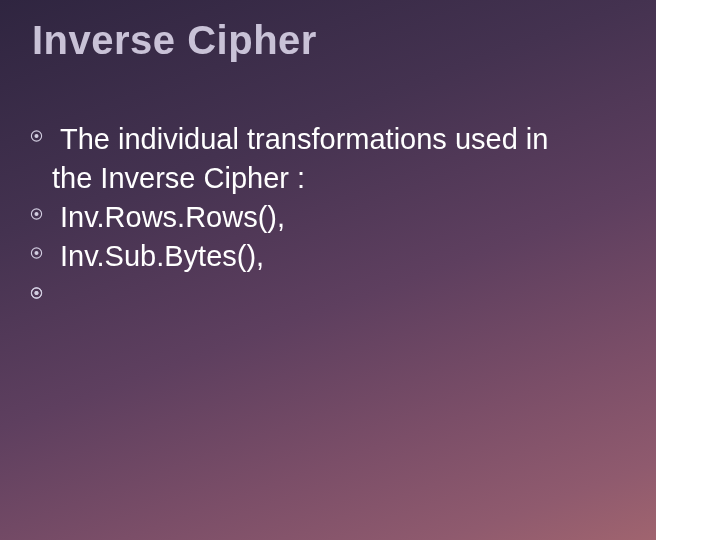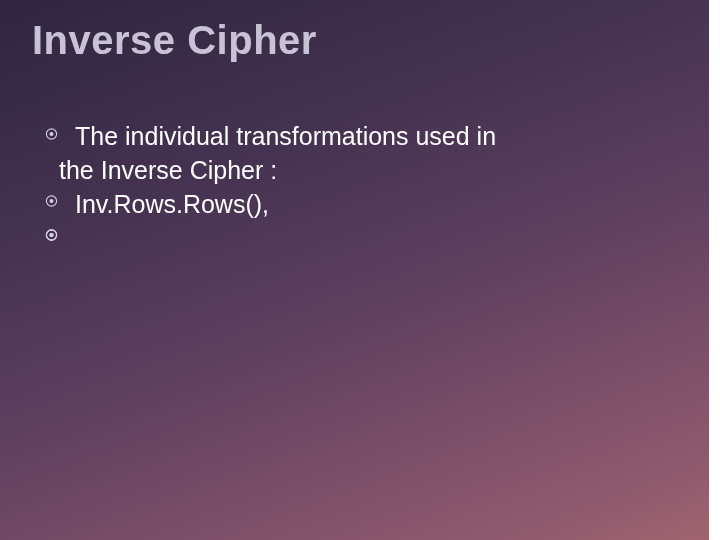--- a/index.html
+++ b/index.html
@@ -4,21 +4,21 @@
 <style>
   html, body {
     margin: 0;
     padding: 0;
     width: 720px;
     height: 540px;
     overflow: hidden;
     font-family: Arial, "Helvetica Neue", Helvetica, sans-serif;
   }
   .slide {
-    width: 709px;
+    width: 656px;
     height: 540px;
     background: linear-gradient(160deg,
       #2f2540 0%,
       #443250 30%,
       #5e3f5f 55%,
       #7b4e68 75%,
       #8f5a6e 90%,
       #a0646f 100%);
     position: relative;
     box-sizing: border-box;
@@ -28,24 +28,24 @@
     top: 18px;
     left: 32px;
     font-size: 40px;
     font-weight: 700;
     color: #c9c2d7;
     letter-spacing: 0.5px;
   }
   .content {
     position: absolute;
     top: 120px;
-    left: 43px;
+    left: 28px;
     right: 50px;
     color: #ffffff;
-    font-size: 25px;
+    font-size: 29px;
     line-height: 1.35;
   }
   .bullet-row {
     position: relative;
     padding-left: 32px;
     margin: 0;
   }
   .bullet-icon {
     position: absolute;
     left: 2px;
@@ -56,21 +56,21 @@
   }
   .bullet-icon circle.outer {
     fill: none;
     stroke: #d2cde0;
     stroke-width: 1.2;
   }
   .bullet-icon circle.inner {
     fill: #d2cde0;
   }
   .continuation {
-    margin-left: 16px;
+    margin-left: 24px;
   }
 </style>
 </head>
 <body>
 
 <div class="slide">
 
   <div class="title">Inverse Cipher</div>
 
   <div class="content">
@@ -90,20 +90,21 @@
         <circle class="inner" cx="7" cy="7" r="2.2"></circle>
       </svg>
       <span>Inv.Rows.Rows(),</span>
     </div>
 
     <div class="bullet-row">
       <svg class="bullet-icon" viewBox="0 0 14 14">
         <circle class="outer" cx="7" cy="7" r="5.5"></circle>
         <circle class="inner" cx="7" cy="7" r="2.2"></circle>
       </svg>
+      <span>Inv.Sub.Bytes(),</span>
     </div>
 
     <div class="bullet-row">
       <svg class="bullet-icon" viewBox="0 0 14 14">
         <circle class="outer" cx="7" cy="7" r="5.5"></circle>
         <circle class="inner" cx="7" cy="7" r="2.2"></circle>
       </svg>
     </div>
 
     <div class="bullet-row">

